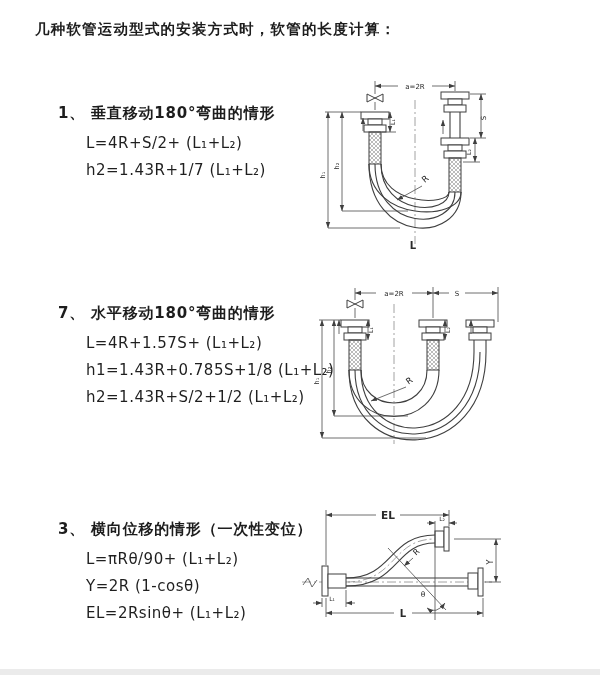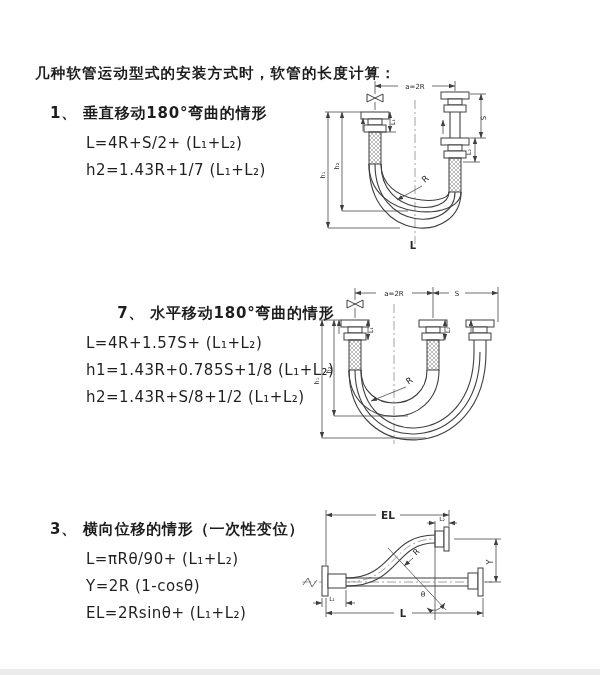--- a/index.html
+++ b/index.html
@@ -4,25 +4,25 @@
 <style>
   html,body{margin:0;padding:0;}
   body{
     width:600px;height:675px;position:relative;background:#ffffff;
     font-family:"DejaVu Sans","Liberation Sans",sans-serif;color:#222;
     overflow:hidden;
   }
   .abs{position:absolute;}
   .doc-title{
     left:35px;top:20px;font-size:14.5px;font-weight:bold;color:#1d1d1d;
-    letter-spacing:1.2px;white-space:nowrap;margin-top:44px;
+    letter-spacing:1.2px;white-space:nowrap;
   }
   .section-heading{
     font-size:15px;font-weight:bold;color:#1d1d1d;letter-spacing:0.8px;
-    white-space:nowrap;margin:0 0 7px 4px;text-align:right;
+    white-space:nowrap;margin:0 0 7px 12px;
   }
   .formula{
     font-size:15px;color:#1f1f1f;letter-spacing:0.5px;line-height:27px;
     margin-left:40px;white-space:nowrap;
   }
   .sec1{left:46px;top:104px;}
   .sec2{left:46px;top:304px;}
   .sec3{left:46px;top:520px;}
   .d1{left:312px;top:74px;}
   .d2{left:308px;top:280px;}
@@ -142,21 +142,21 @@
     <text class="dim-t" x="115" y="107" font-size="8.5" text-anchor="middle" transform="rotate(-40 115 107)">R</text>
   </g>
 
   <text class="dim-t" x="101" y="175" font-size="10" text-anchor="middle" font-weight="bold">L</text>
 </svg>
 
 <div class="abs sec2">
   <div class="section-heading">7、 水平移动180°弯曲的情形</div>
   <div class="formula">L=4R+1.57S+ (L₁+L₂)</div>
   <div class="formula">h1=1.43R+0.785S+1/8 (L₁+L₂)</div>
-  <div class="formula">h2=1.43R+S/8+1/2 (L₁+L₂)</div>
+  <div class="formula">h2=1.43R+S/2+1/2 (L₁+L₂)</div>
 </div>
 
 <svg class="abs d2" width="290" height="192" viewBox="0 0 290 192">
   <g>
     <line class="cl" x1="86" y1="24" x2="86" y2="164"></line>
   </g>
 
   <g>
     <path class="ml" d="M53,90 C53,134 119,134 119,90"></path>
     <path class="ml" d="M41,90 C41,152 131,152 131,90"></path>

